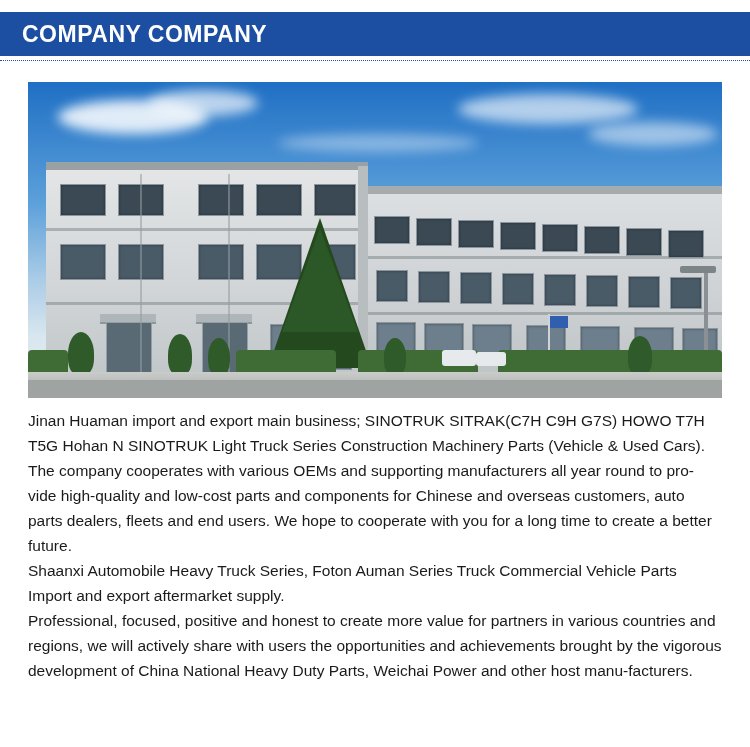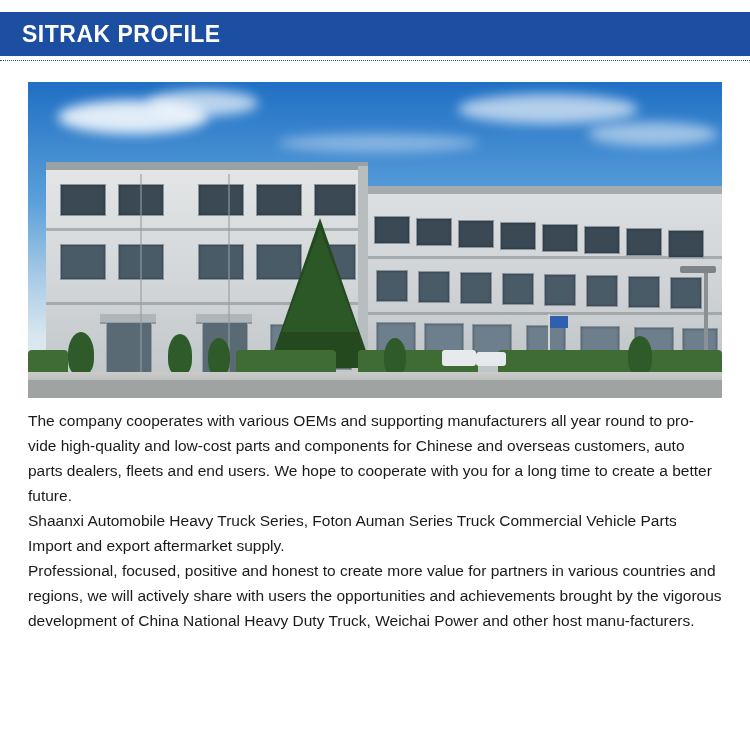--- a/index.html
+++ b/index.html
@@ -271,21 +271,21 @@
   .body-text p {
     margin: 0 0 0 0;
   }
 </style>
 </head>
 <body>
 
 <div class="page">
 
   <div class="header-bar">
-    <div class="header-title">SITRAK PROFILE</div>
+    <div class="header-title">COMPANY COMPANY</div>
   </div>
   <div class="header-rule"></div>
 
   <div class="photo-wrap">
     <div class="photo">
       <div class="sky"></div>
       <div class="cloud c1"></div>
       <div class="cloud c2"></div>
       <div class="cloud c3"></div>
       <div class="cloud c4"></div>
@@ -376,18 +376,19 @@
       <div class="car" style="left:414px; top:268px; width:34px; height:16px;"></div>
       <div class="car" style="left:448px; top:270px; width:30px; height:14px;"></div>
 
       <div class="kerb"></div>
       <div class="ground"></div>
       <div class="road"></div>
     </div>
   </div>
 
   <div class="body-text">
+    <p>Jinan Huaman import and export main business; SINOTRUK SITRAK(C7H C9H G7S) HOWO T7H T5G Hohan N SINOTRUK Light Truck Series Construction Machinery Parts (Vehicle &amp; Used Cars).</p>
     <p>The company cooperates with various OEMs and supporting manufacturers all year round to pro-vide high-quality and low-cost parts and components for Chinese and overseas customers, auto parts dealers, fleets and end users. We hope to cooperate with you for a long time to create a better future.</p>
     <p>Shaanxi Automobile Heavy Truck Series, Foton Auman Series Truck Commercial Vehicle Parts Import and export aftermarket supply.</p>
-    <p>Professional, focused, positive and honest to create more value for partners in various countries and regions, we will actively share with users the opportunities and achievements brought by the vigorous development of China National Heavy Duty Truck, Weichai Power and other host manu-facturers.</p>
+    <p>Professional, focused, positive and honest to create more value for partners in various countries and regions, we will actively share with users the opportunities and achievements brought by the vigorous development of China National Heavy Duty Parts, Weichai Power and other host manu-facturers.</p>
   </div>
 
 </div>
 
 </body></html>

